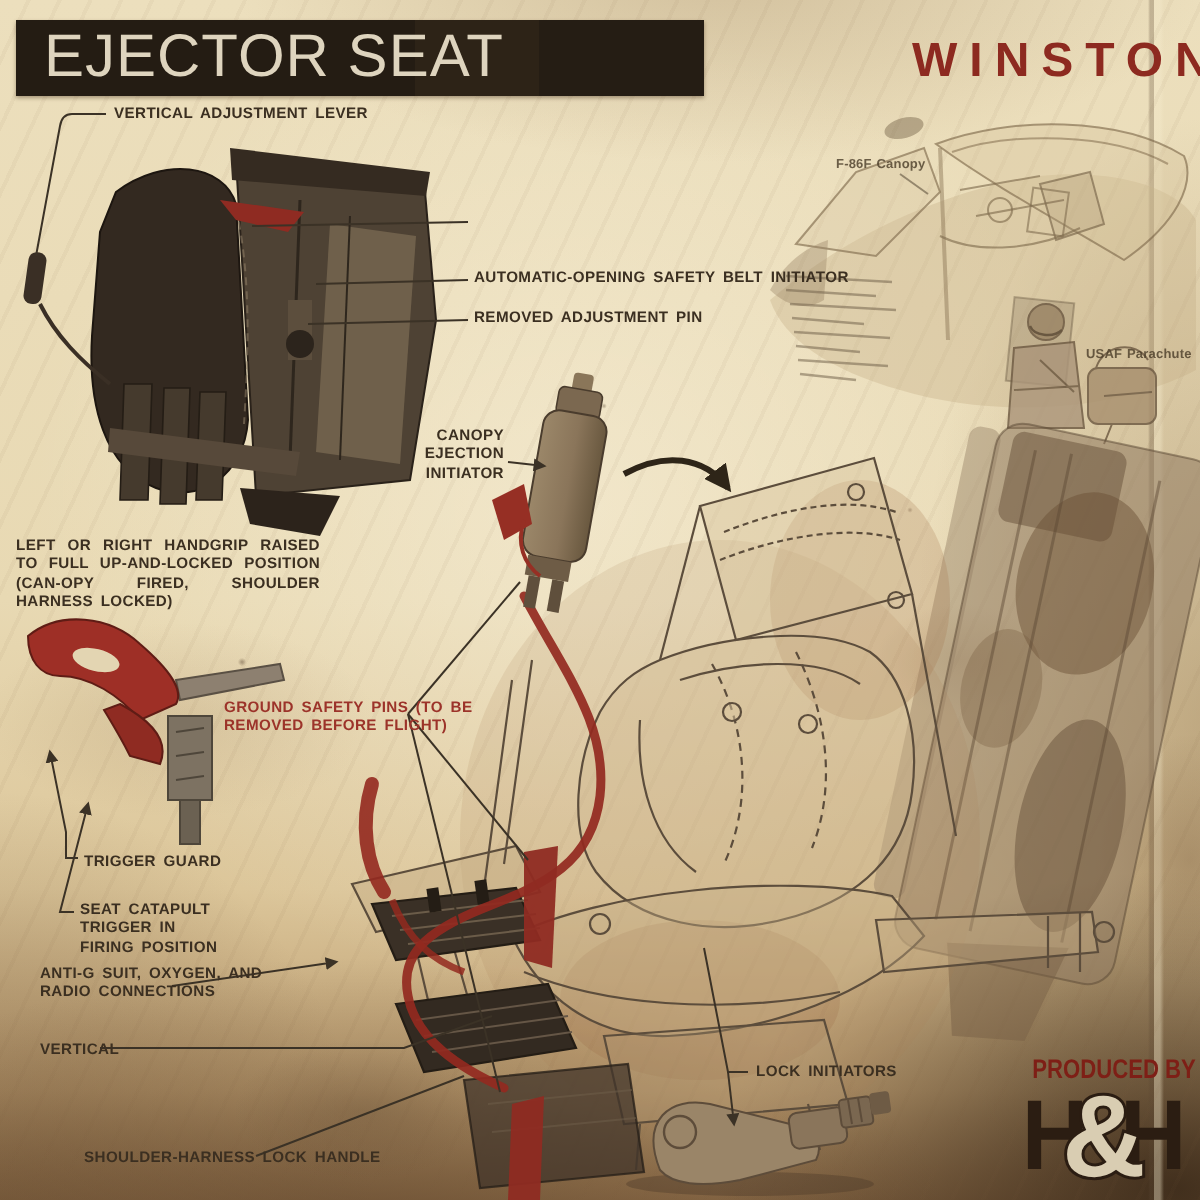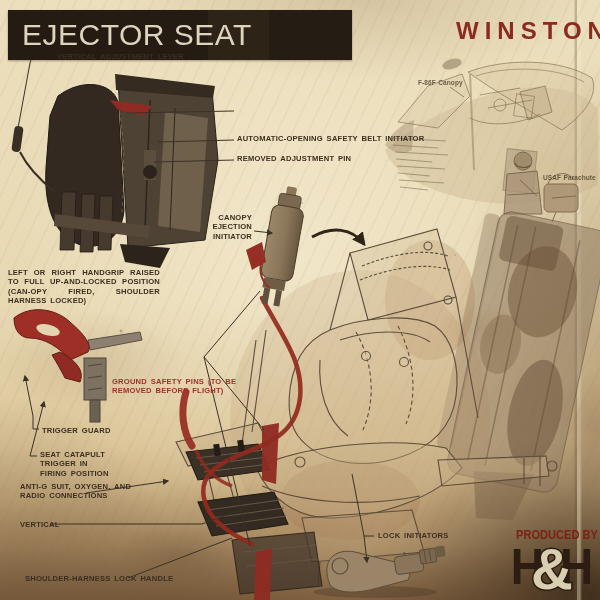--- a/index.html
+++ b/index.html
@@ -19,21 +19,21 @@
       linear-gradient(90deg, transparent 0 574px, rgba(90,70,50,.28) 575px 577px, rgba(245,235,205,.4) 577px 580px, transparent 582px),
       radial-gradient(ellipse 320px 220px at 98% 99%, rgba(52,36,21,.85), rgba(52,36,21,0) 72%),
       radial-gradient(ellipse 420px 190px at 30% 102%, rgba(96,70,44,.55), transparent 70%),
       radial-gradient(ellipse 260px 300px at 0% 102%, rgba(105,78,50,.5), transparent 72%),
       radial-gradient(ellipse 210px 420px at 101% 60%, rgba(135,105,68,.4), transparent 72%),
       radial-gradient(ellipse 340px 130px at 60% -2%, rgba(145,115,78,.28), transparent 72%),
       radial-gradient(ellipse 420px 380px at 48% 42%, rgba(255,250,235,.38), transparent 65%),
       linear-gradient(180deg,#ecdfbd 0%,#e8d9b3 50%,#dcc69a 74%,#bb9c70 91%,#8a6a47 100%);
   }
   .titlebar{
-    position:absolute;left:8px;top:10px;width:344px;height:50px;
+    position:absolute;left:8px;top:10px;width:344px;height:38px;
     background:linear-gradient(90deg,#241c13 0 58%,#2d2317 58% 76%,#251d14 76%);
     box-shadow:0 1px 2px rgba(60,40,20,.4);
     display:flex;align-items:center;
   }
   .titlebar .t{
     color:#ded4be;font-size:30px;font-weight:400;letter-spacing:.5px;
     padding-left:14px;white-space:nowrap;
   }
   .brand{
     position:absolute;left:456px;top:17px;width:136px;
@@ -264,30 +264,30 @@
   </div>
   <div class="brand">WINSTON</div>
 
   <div class="lbl" style="left:57px;top:52px;">VERTICAL ADJUSTMENT LEVER</div>
   <div class="lbl" style="left:237px;top:134px;">AUTOMATIC-OPENING SAFETY BELT INITIATOR</div>
   <div class="lbl" style="left:237px;top:154px;">REMOVED ADJUSTMENT PIN</div>
   <div class="lbl right" style="left:185px;top:213px;width:67px;">CANOPY
 EJECTION
 INITIATOR</div>
   <div class="lbl just" style="left:8px;top:268px;width:152px;">LEFT OR RIGHT HANDGRIP RAISED TO FULL UP-AND-LOCKED POSITION (CAN-OPY FIRED, SHOULDER HARNESS LOCKED)</div>
-  <div class="lbl red" style="left:112px;top:349px;width:125px;margin-top:28px;">GROUND SAFETY PINS (TO BE
+  <div class="lbl red" style="left:112px;top:349px;width:125px;">GROUND SAFETY PINS (TO BE
 REMOVED BEFORE FLIGHT)</div>
   <div class="lbl" style="left:42px;top:426px;">TRIGGER GUARD</div>
   <div class="lbl" style="left:20px;top:482px;">ANTI-G SUIT, OXYGEN, AND
 RADIO CONNECTIONS</div>
   <div class="lbl" style="left:40px;top:450px;">SEAT CATAPULT
 TRIGGER IN
 FIRING POSITION</div>
   <div class="lbl" style="left:20px;top:520px;">VERTICAL</div>
-  <div class="lbl" style="left:25px;top:574px;">SHOULDER-HARNESS LOCK HANDLE</div>
+  <div class="lbl" style="left:42px;top:574px;">SHOULDER-HARNESS LOCK HANDLE</div>
   <div class="lbl" style="left:378px;top:531px;">LOCK INITIATORS</div>
   <div class="lbl faded" style="left:418px;top:79px;">F-86F Canopy</div>
   <div class="lbl faded" style="left:543px;top:174px;">USAF Parachute</div>
 
   <div class="footer-produced">PRODUCED BY</div>
   <div class="footer-logo">
     <span class="h">H</span>
     <span class="amp">&amp;</span>
     <span class="h">H</span>
   </div>

